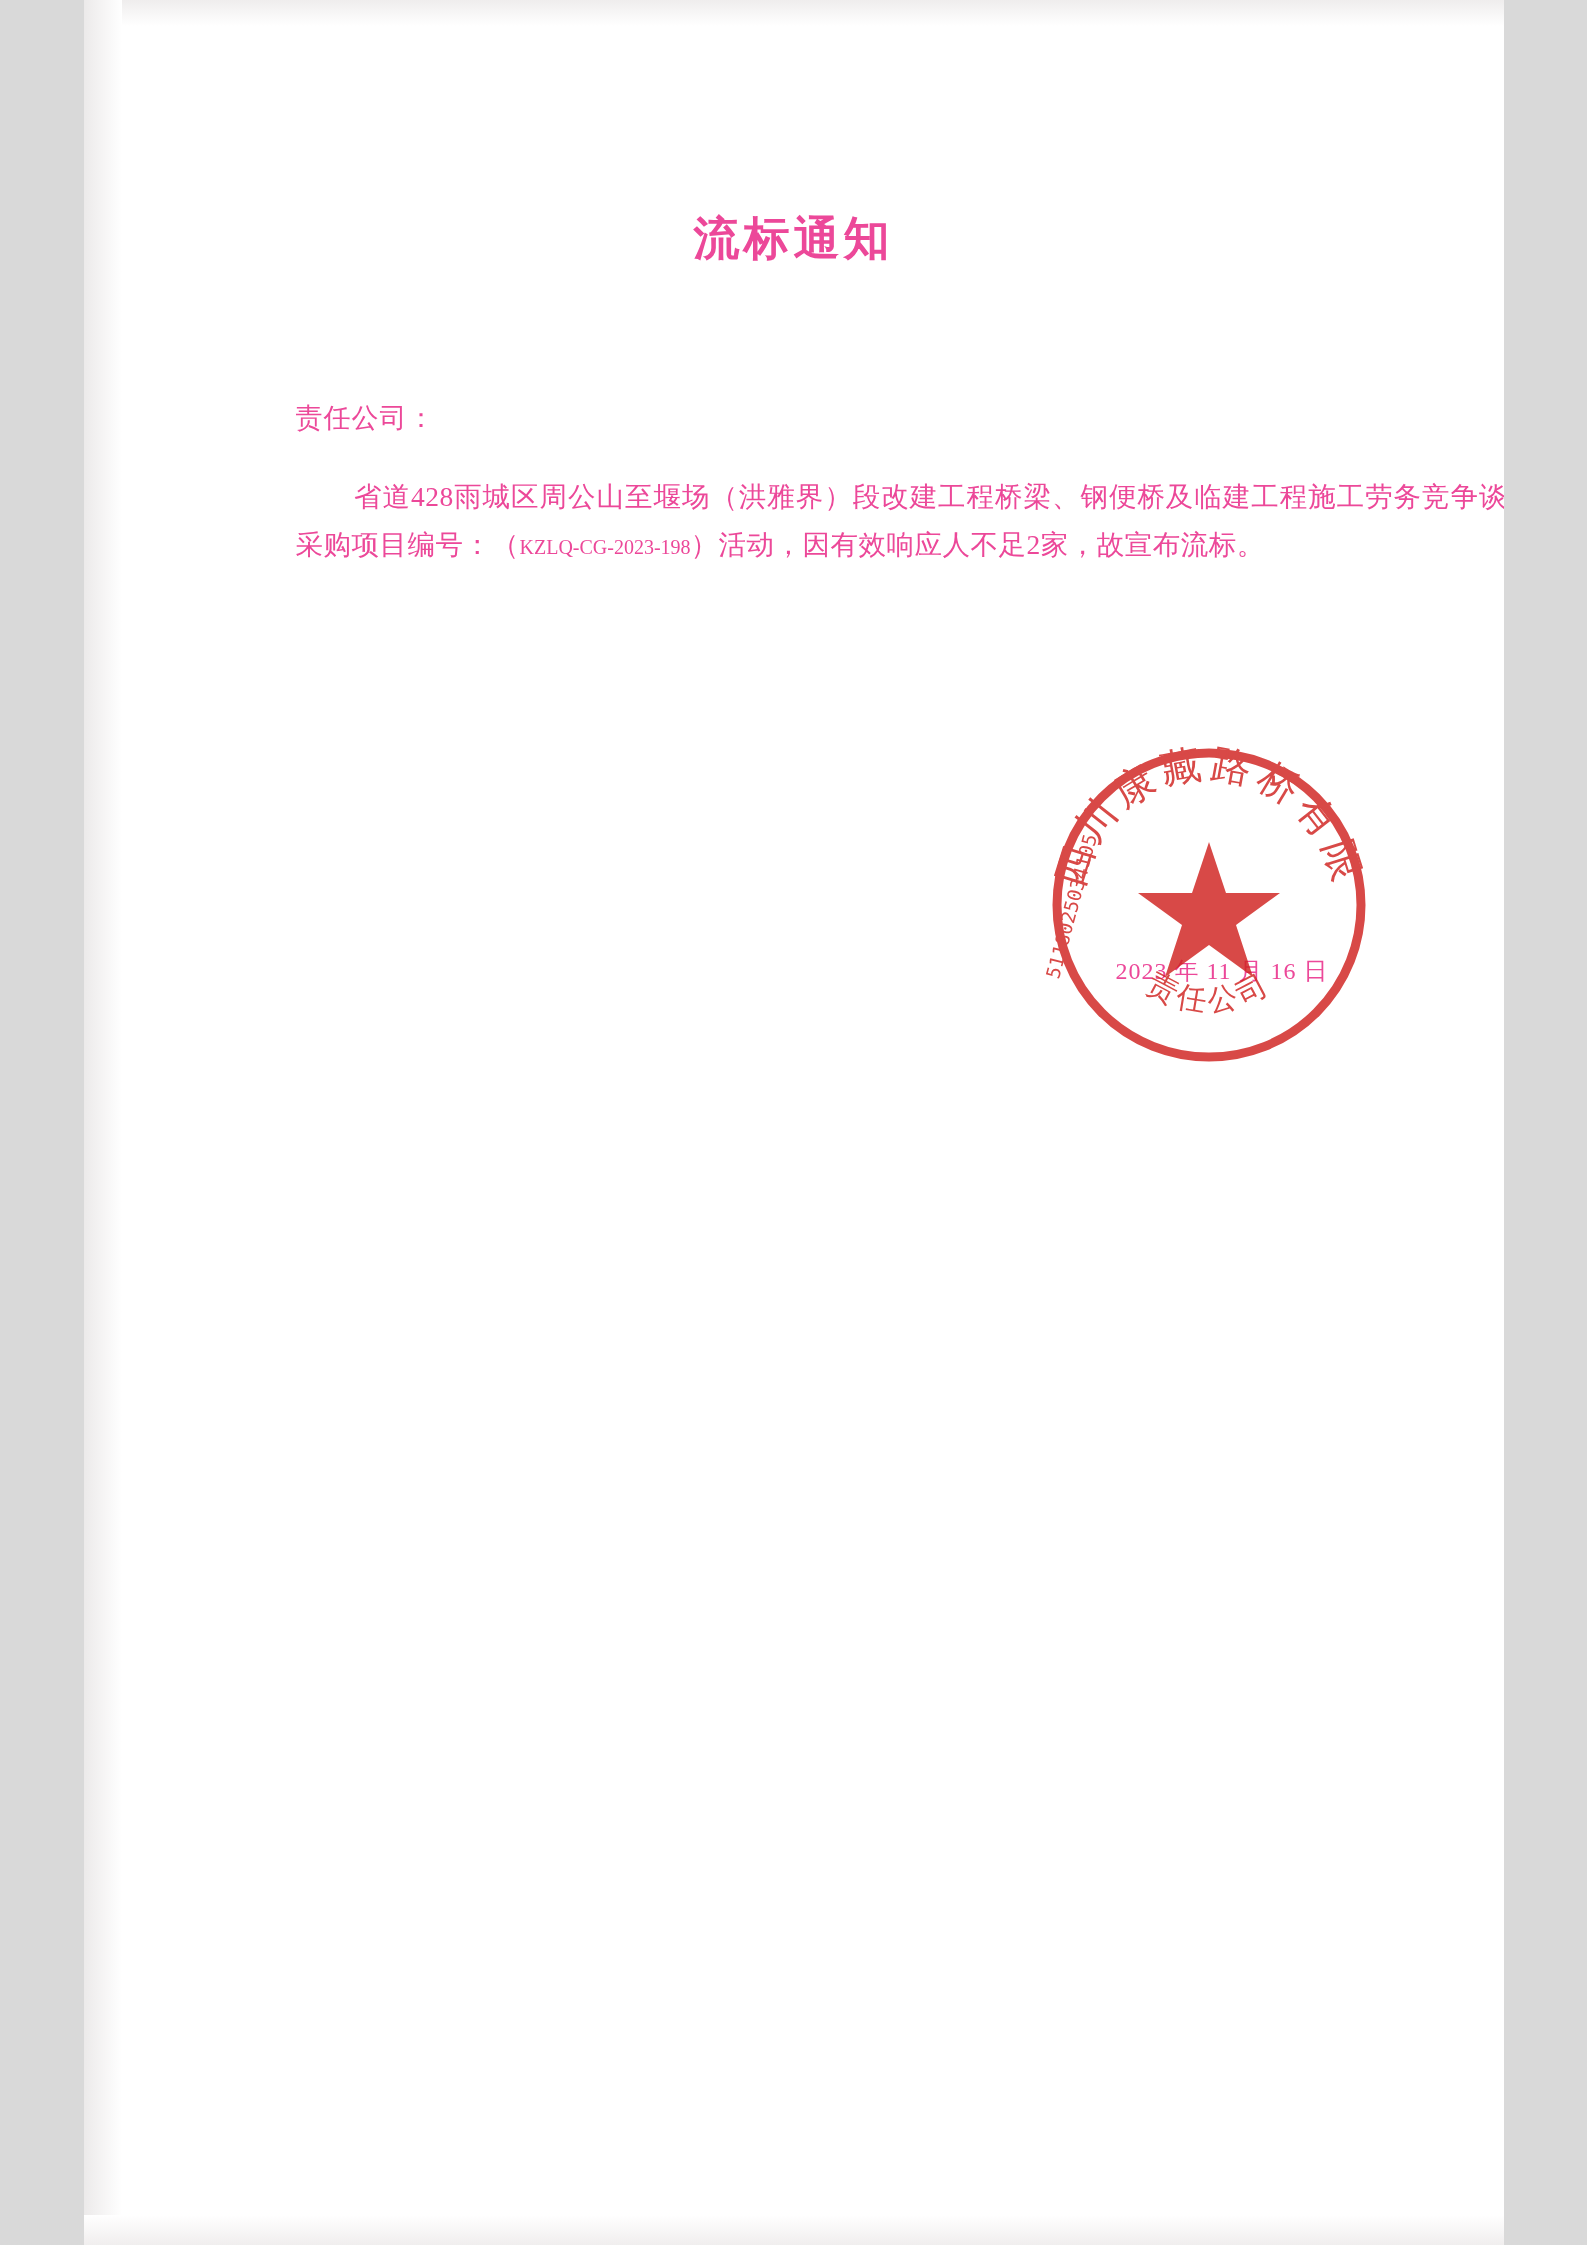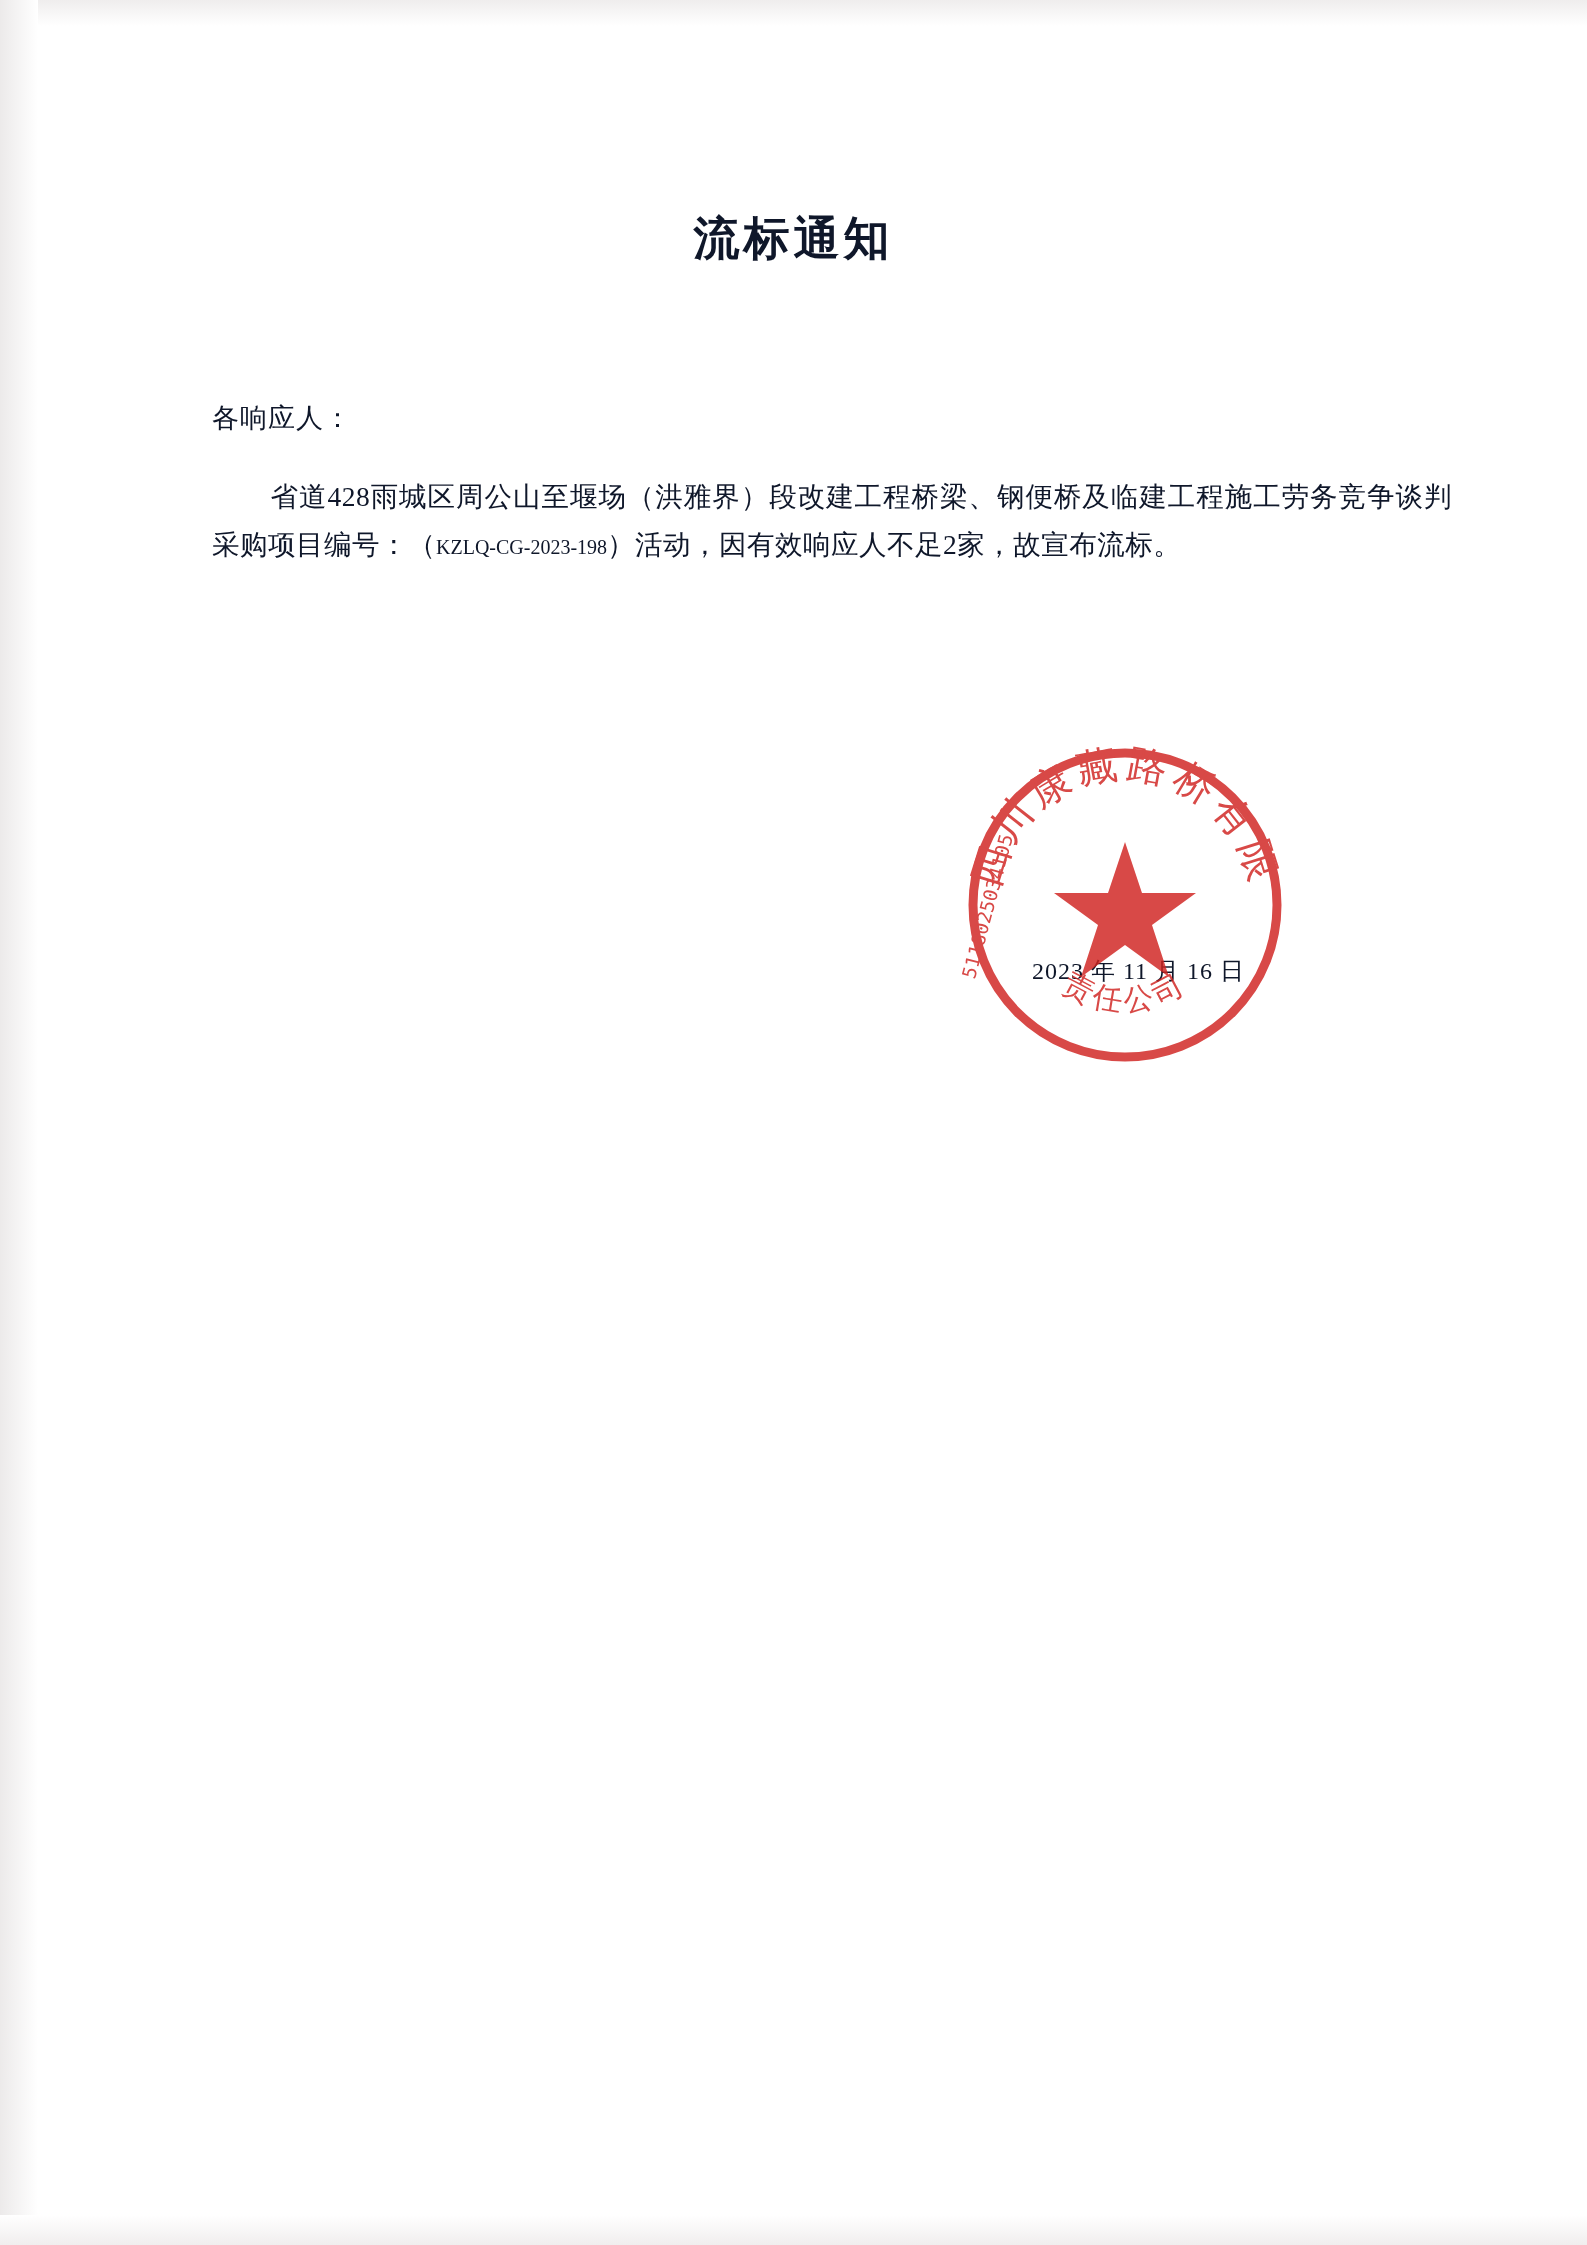--- a/index.html
+++ b/index.html
@@ -2,27 +2,27 @@
 <html><head>
 <meta charset="utf-8">
 <style>
   html, body {
     margin: 0;
     padding: 0;
     background: #d9d9d9;
   }
   .page {
     position: relative;
-    width: 1587px;
+    width: 1420px;
     height: 2245px;
     background: #ffffff;
     margin: 0 auto;
     overflow: hidden;
     font-family: "Liberation Serif", "DejaVu Serif", serif;
-    color: #0f172a;
+    color: #ec4899;
   }
   
   .scan-edge-left {
     position: absolute;
     left: 0; top: 0;
     width: 38px; height: 100%;
     background: linear-gradient(to right, #eceaea 0%, #ffffff 100%);
     pointer-events: none;
   }
   .scan-edge-top {
@@ -111,21 +111,21 @@
 <body>
 
 <div class="page">
 
   <div class="scan-edge-top"></div>
   <div class="scan-edge-left"></div>
   <div class="scan-edge-bottom"></div>
 
   <div class="doc-title">流标通知</div>
 
-  <div class="salutation">各响应人：</div>
+  <div class="salutation">责任公司：</div>
 
   <div class="body-text">
     <span class="indent"></span><span>省道428雨城区周公山至堰场（洪雅界）段改建工程桥梁、钢便桥及临建工程施工劳务竞争谈判采购项目编号：（</span><span class="code-mono">KZLQ-CG-2023-198</span><span>）活动，因有效响应人不足2家，故宣布流标。</span>
   </div>
 
 
   <div class="date-line">2023 年 11 月 16 日</div>
 
   <div class="seal">
     <svg width="350" height="350" viewBox="0 0 350 350" xmlns="http://www.w3.org/2000/svg">

